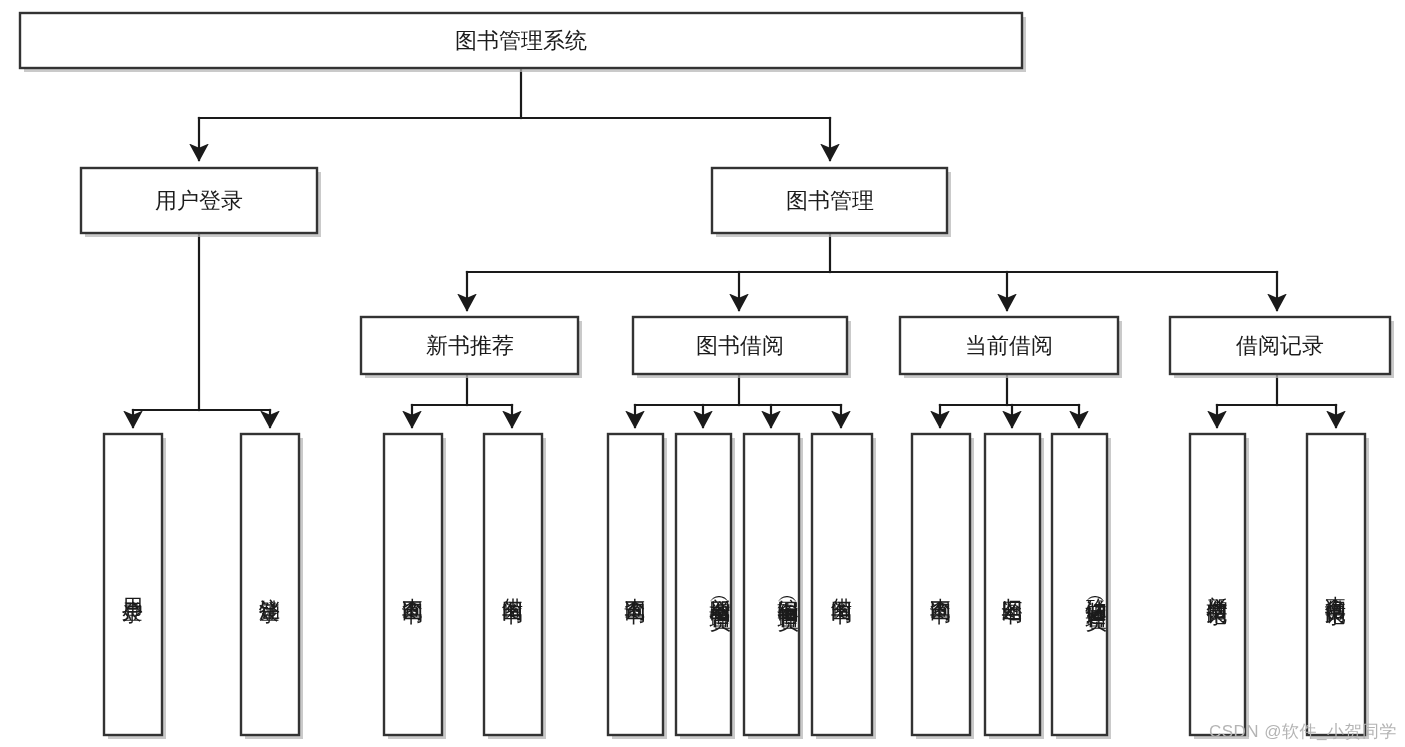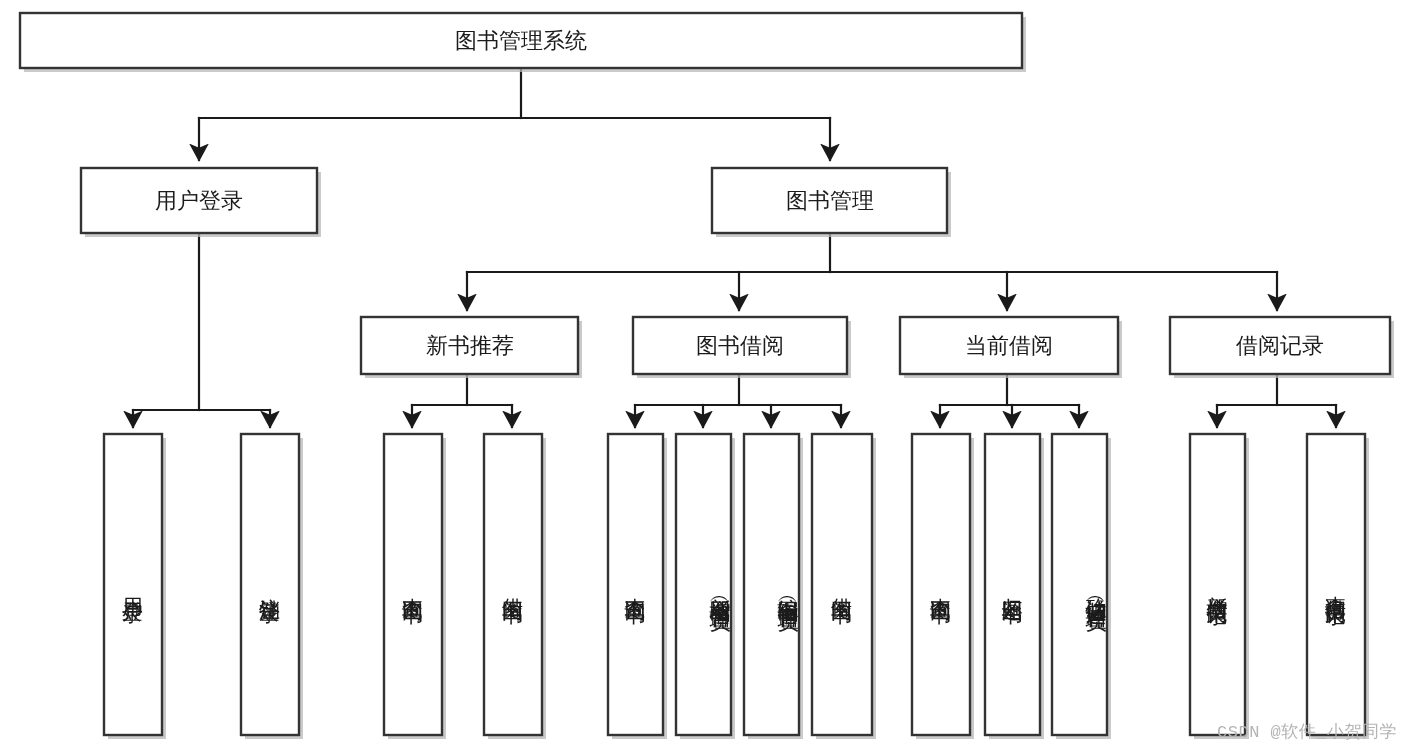--- a/index.html
+++ b/index.html
@@ -59,21 +59,21 @@
     align-items: center;
     justify-content: center;
     text-align: center;
     white-space: nowrap;
     pointer-events: none;
   }
   .watermark {
     position: absolute;
     right: 8px;
     bottom: 4px;
-    font-family: Liberation Mono, monospace;
+    font-family: Liberation Sans, sans-serif;
     font-size: 17px;
     color: #b4b4b4;
     letter-spacing: 0.5px;
     white-space: nowrap;
   }
 </style>
 </head>
 <body>
 
 <svg id="diagram" viewBox="0 0 1405 747" xmlns="http://www.w3.org/2000/svg">

